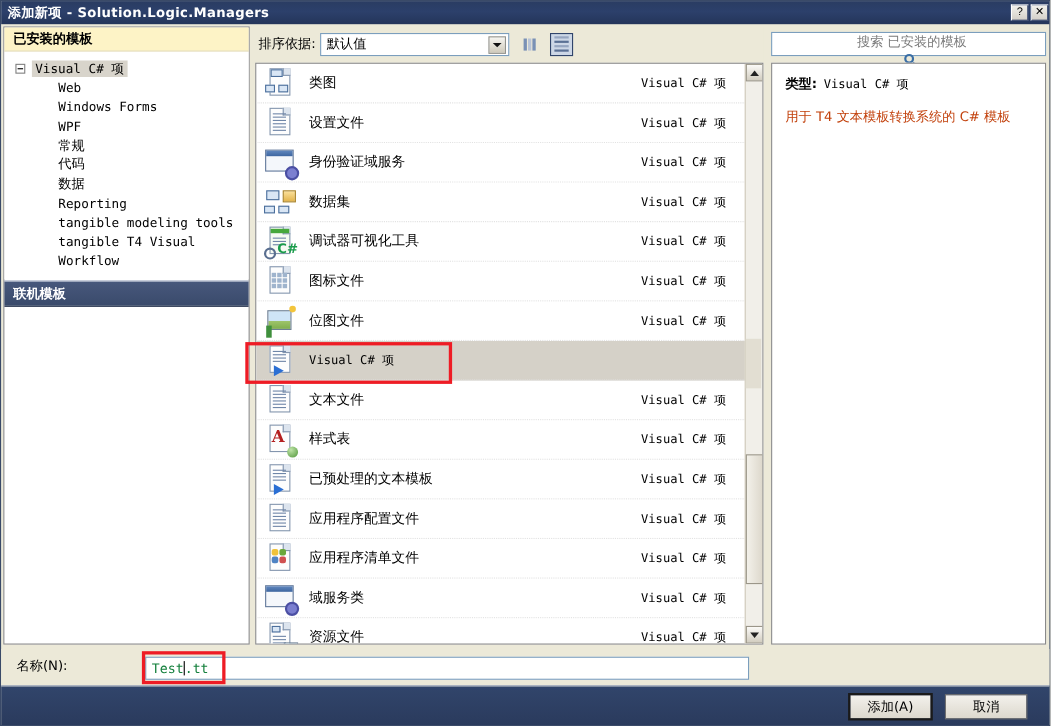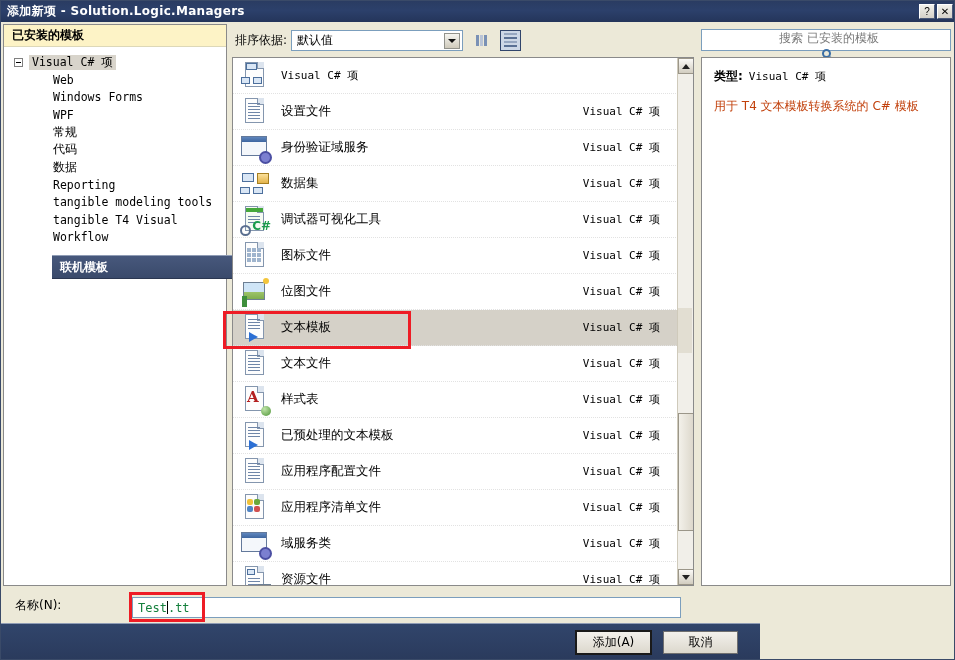--- a/index.html
+++ b/index.html
@@ -106,21 +106,21 @@
   #online-band {
     position: absolute; left: 0; top: 230px;
     width: 222px; height: 24px;
     background: linear-gradient(to bottom,#47587c,#3a4a6b);
     border-top: 1px solid #8f9cb5;
     border-bottom: 1px solid #2b3751;
     display: flex; align-items: center;
     padding-left: 8px;
     color: #ffffff;
     font-family: "DejaVu Sans", sans-serif;
-    font-weight: bold; font-size: 12px; margin-left: 48px;
+    font-weight: bold; font-size: 12px;
   }
 
   
   #center-toolbar {
     position: absolute; left: 228px; top: 23px; width: 465px; height: 33px;
     background: #ece9d8;
     display: flex; align-items: center;
     padding-left: 6px;
   }
   #sort-label {
@@ -383,21 +383,21 @@
   #caret {
     display: inline-block;
     width: 1px; height: 13px;
     background: #000;
     margin: 0 0px 0 0px;
     vertical-align: middle;
   }
 
   
   #footer {
-    position: absolute; left: 0; top: 622px; width: 759px; height: 38px;
+    position: absolute; left: 0; top: 622px; width: 955px; height: 38px;
     background: linear-gradient(to bottom,#31456b,#2a3a5c);
     border-top: 1px solid #8f9cb5;
   }
   .dlg-btn {
     position: absolute; top: 7px;
     width: 75px; height: 23px;
     background: linear-gradient(to bottom,#f3f1ec,#dcd8cd);
     border: 1px solid #6f6f6f;
     display: flex; align-items: center; justify-content: center;
     font-family: "DejaVu Sans", sans-serif;
@@ -471,20 +471,21 @@
 
       <div class="list-row">
         <span class="row-icon">
           <span class="ico-doc"></span>
           <span class="ico-classdiag">
               <i class="cd-box" style="left:5px;top:0px;width:11px;height:7px;"></i>
             </span>
           <i class="cd-box" style="left:2px;top:17px;width:9px;height:7px;"></i>
           <i class="cd-box" style="left:14px;top:17px;width:9px;height:7px;"></i>
         </span>
+        <span class="row-name">类图</span>
         <span class="row-kind">Visual C# 项</span>
       </div>
 
       <div class="list-row">
         <span class="row-icon">
           <span class="ico-doc"></span>
           <span class="ico-lines">
               <i></i>
               <i></i>
               <i></i>
@@ -566,21 +567,20 @@
         <span class="row-icon">
           <span class="ico-doc"></span>
           <span class="ico-lines">
               <i></i>
               <i></i>
               <i></i>
               <i></i>
             </span>
           <span class="ico-arrow"></span>
         </span>
-        <span class="row-name">文本模板</span>
         <span class="row-kind">Visual C# 项</span>
       </div>
 
       <div class="list-row">
         <span class="row-icon">
           <span class="ico-doc"></span>
           <span class="ico-lines">
               <i></i>
               <i></i>
               <i></i>

